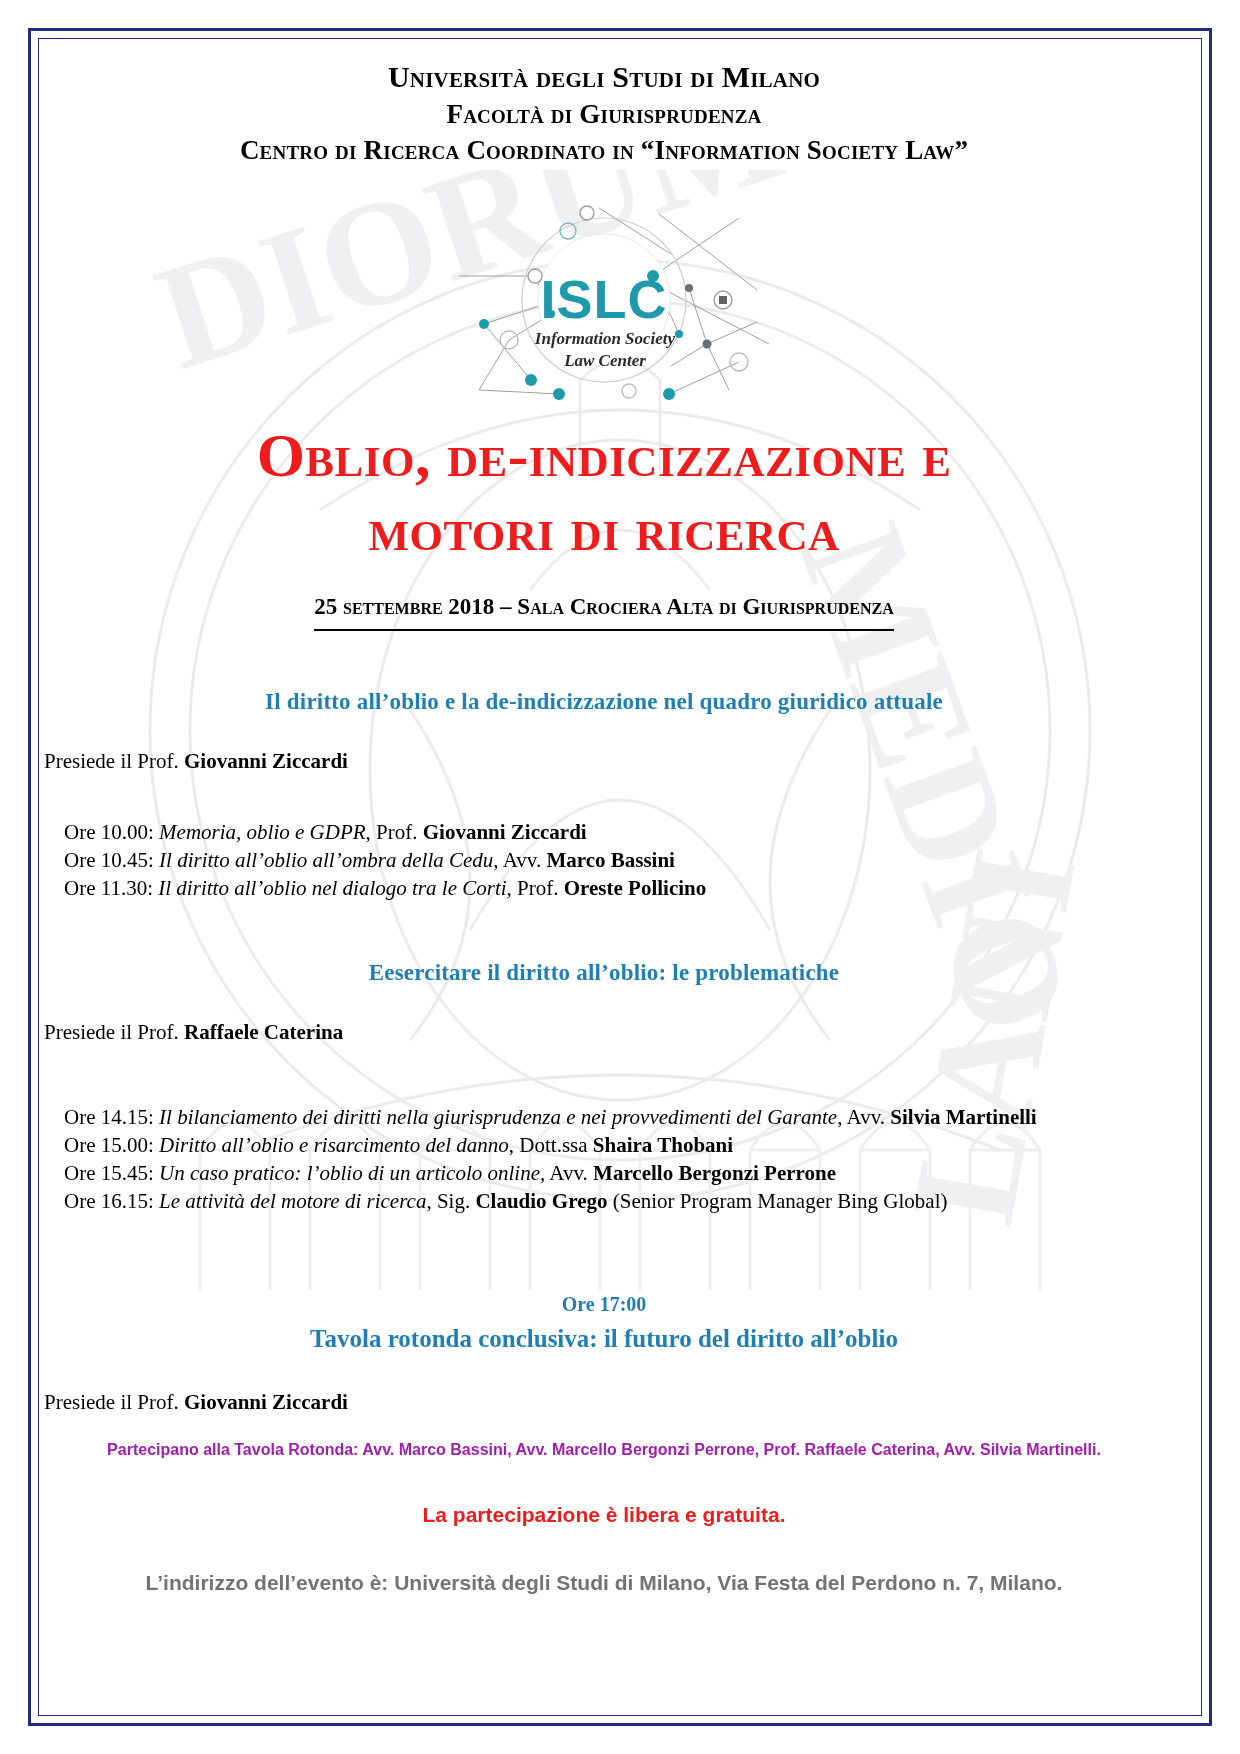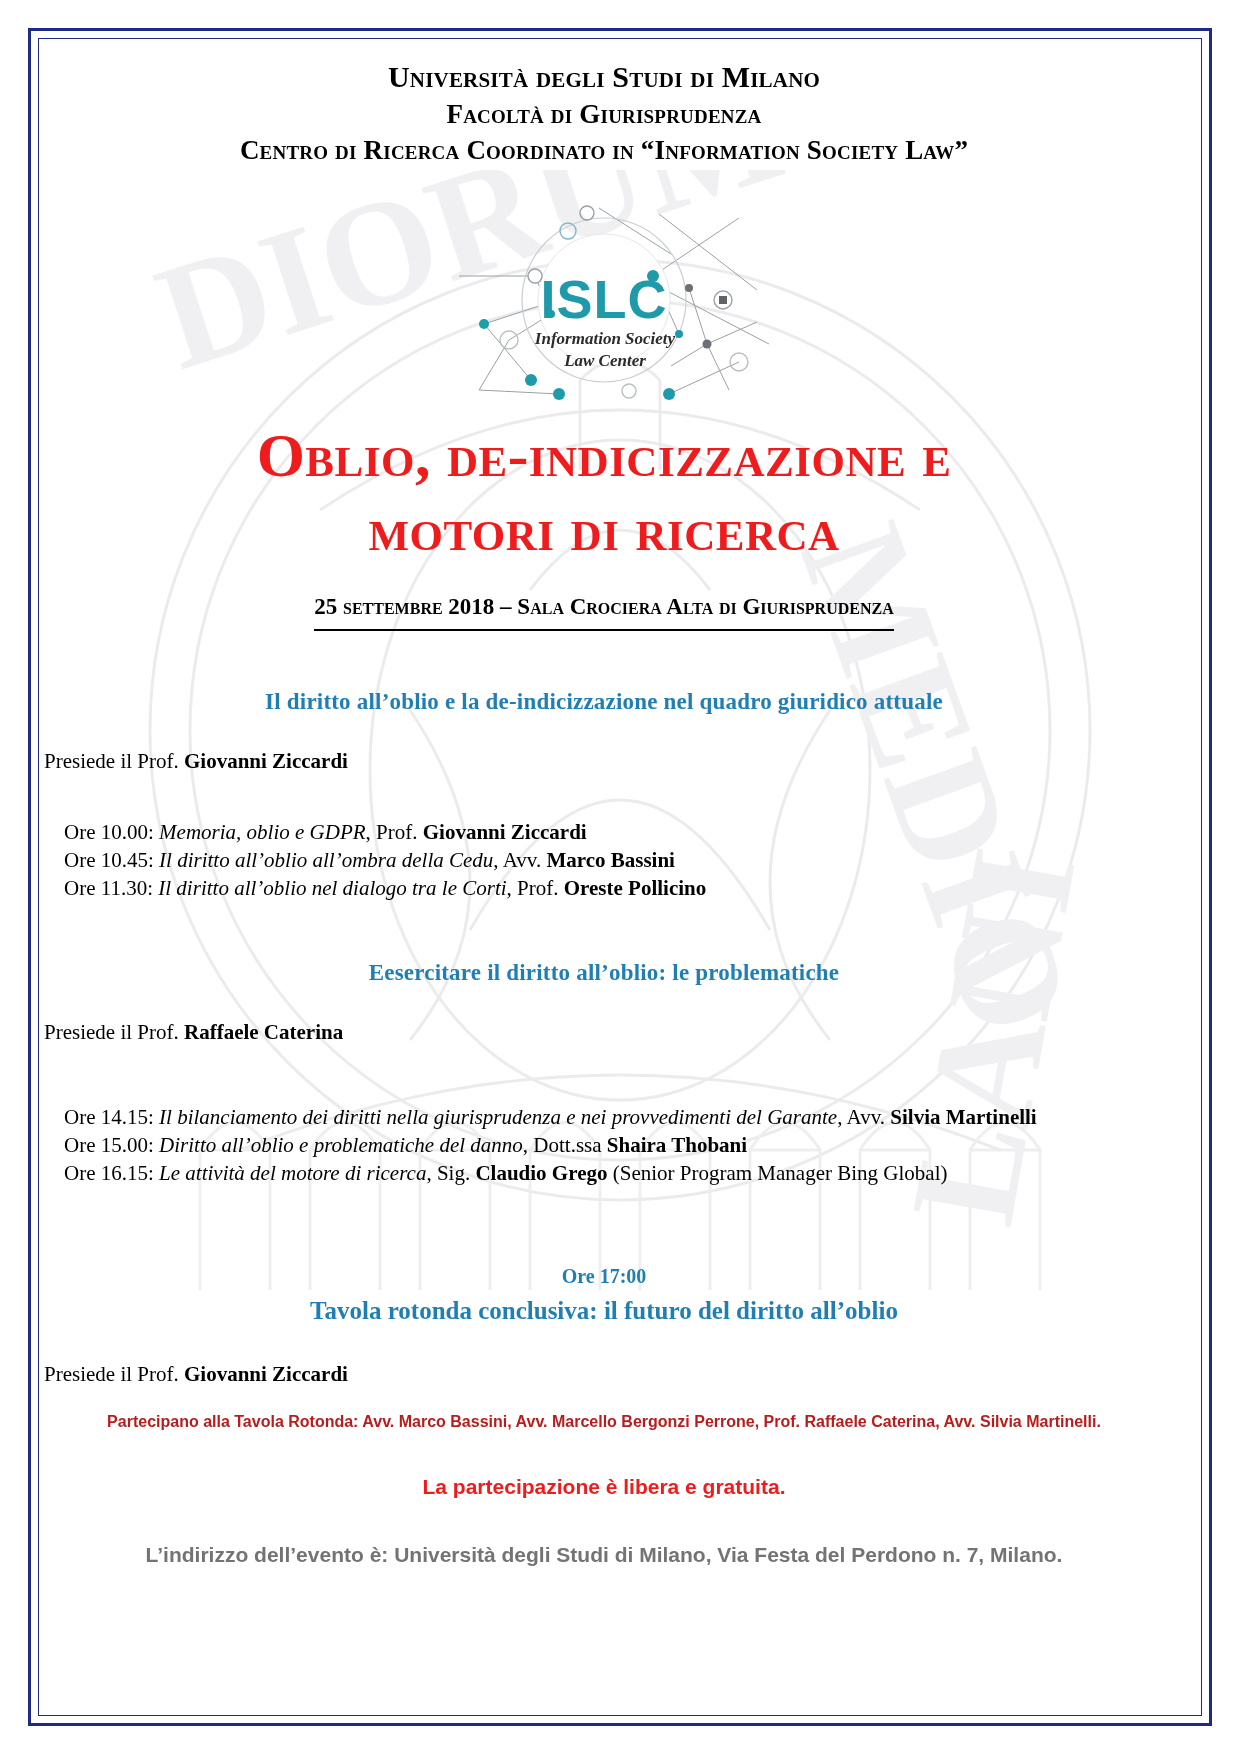--- a/index.html
+++ b/index.html
@@ -46,21 +46,21 @@
 
   .talks{font-size:21px;line-height:28px;margin-left:20px;}
   .talks .row{white-space:nowrap;}
   .talks i{}
   .talks b{font-weight:bold;}
 
   
   .ore-17{text-align:center;color:#1f7fb5;font-weight:bold;font-size:20px;}
   .round-title{text-align:center;color:#1f7fb5;font-weight:bold;font-size:25px;line-height:34px;margin-top:6px;}
 
-  .participants{text-align:center;font-family:"Liberation Sans",sans-serif;font-weight:bold;font-size:16px;color:#b91c1c;}
+  .participants{text-align:center;font-family:"Liberation Sans",sans-serif;font-weight:bold;font-size:16px;color:#a21caf;}
 
   .free{text-align:center;font-family:"Liberation Sans",sans-serif;font-weight:bold;font-size:21px;color:#ee1c1c;}
   .address{text-align:center;font-family:"Liberation Sans",sans-serif;font-weight:bold;font-size:21px;color:#737373;}
 
   .sp-34{height:34px;} .sp-26{height:26px;} .sp-20{height:20px;}
   .sp-44{height:44px;} .sp-58{height:58px;}
 </style>
 </head>
 <body>
 
@@ -192,21 +192,24 @@
     <div class="sp-34"></div>
     <div class="presiede">
       <span>Presiede il Prof. </span><b>Raffaele Caterina</b>
     </div>
     <div class="sp-58"></div>
     <div class="talks">
       <div class="row">
         <span>Ore 14.15: </span><i>Il bilanciamento dei diritti nella giurisprudenza e nei provvedimenti del Garante</i><span>, Avv. </span><b>Silvia Martinelli</b><span></span>
       </div>
       <div class="row">
-        <span>Ore 15.00: </span><i>Diritto all’oblio e problematiche del danno</i><span>, Dott.ssa </span><b>Shaira Thobani</b><span></span>
+        <span>Ore 15.00: </span><i>Diritto all’oblio e risarcimento del danno</i><span>, Dott.ssa </span><b>Shaira Thobani</b><span></span>
+      </div>
+      <div class="row">
+        <span>Ore 15.45: </span><i>Un caso pratico: l’oblio di un articolo online</i><span>, Avv. </span><b>Marcello Bergonzi Perrone</b><span></span>
       </div>
       <div class="row">
         <span>Ore 16.15: </span><i>Le attività del motore di ricerca</i><span>, Sig. </span><b>Claudio Grego</b><span> (Senior Program Manager Bing Global)</span>
       </div>
     </div>
 
     <div class="sp-58"></div>
     <div class="sp-20"></div>
 
     <div class="ore-17">Ore 17:00</div>

